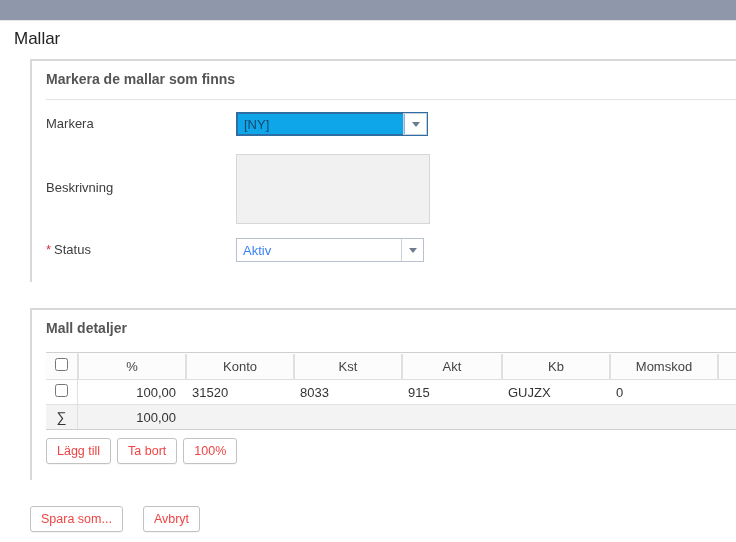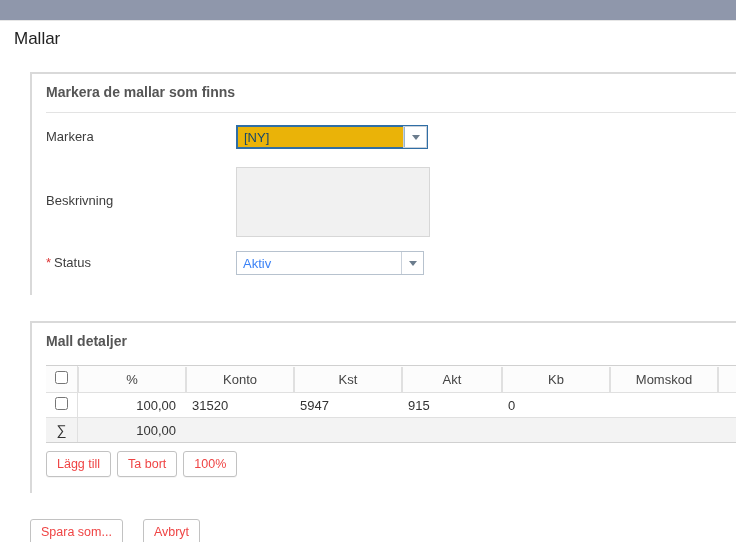--- a/index.html
+++ b/index.html
@@ -22,21 +22,21 @@
     color: #222;
     border-top: 1px solid #e6e6e6;
   }
   .content {
     padding: 0 0 0 30px;
   }
   .panel {
     border-top: 2px solid #d9d9d9;
     border-left: 2px solid #d9d9d9;
     padding: 10px 0 16px 14px;
-    margin-top: 13px;
+    margin-top: 0;
   }
   .panel-heading {
     font-weight: bold;
     color: #555;
     font-size: 14px;
     padding: 0 0 12px 0;
     border-bottom: 1px solid #e3e3e3;
     margin-bottom: 12px;
     margin-right: 0;
   }
@@ -58,21 +58,21 @@
   }
   .form-label .req { color: #d33; margin-right: 3px; }
   .combo {
     display: inline-flex;
     height: 24px;
     border: 1px solid #b7c2ce;
     background: #fff;
   }
   .combo.highlight {
     border: 2px solid #2f6ea5;
-    background: #eab308;
+    background: #0ea5e9;
   }
   .combo-input {
     border: none;
     outline: none;
     padding: 0 6px;
     font-size: 13px;
     background: transparent;
     width: 164px;
     color: #3b82f6;
   }
@@ -209,22 +209,23 @@
           <div>Akt</div>
           <div>Kb</div>
           <div>Momskod</div>
           <div style="border-right:none">Mom</div>
         </div>
 
         <div class="grid-row grid-body">
           <div><input type="checkbox" class="chk" style=""></div>
           <div class="cell-right">100,00</div>
           <div>31520</div>
-          <div>5947</div>
+          <div>8033</div>
           <div>915</div>
+          <div>GUJZX</div>
           <div>0</div>
           <div></div>
         </div>
 
         <div class="grid-row grid-sum">
           <div class="sigma">∑</div>
           <div class="cell-right">100,00</div>
           <div></div>
             <div></div>
             <div></div>

